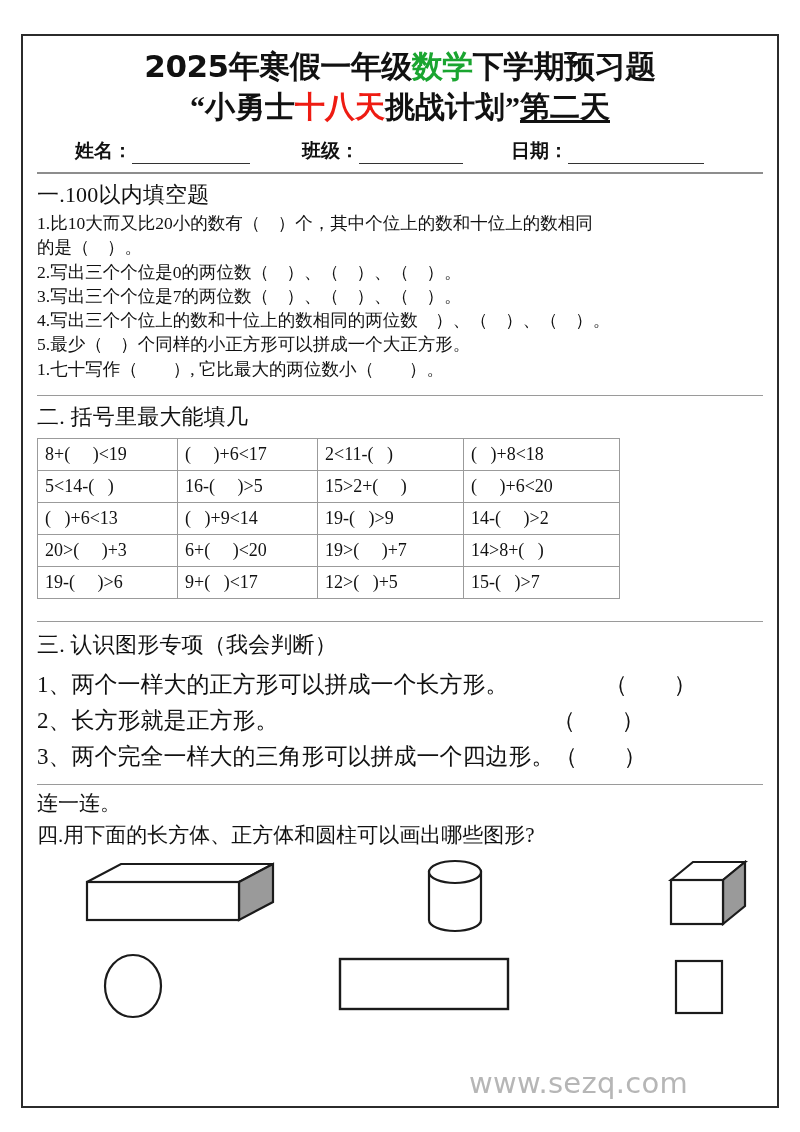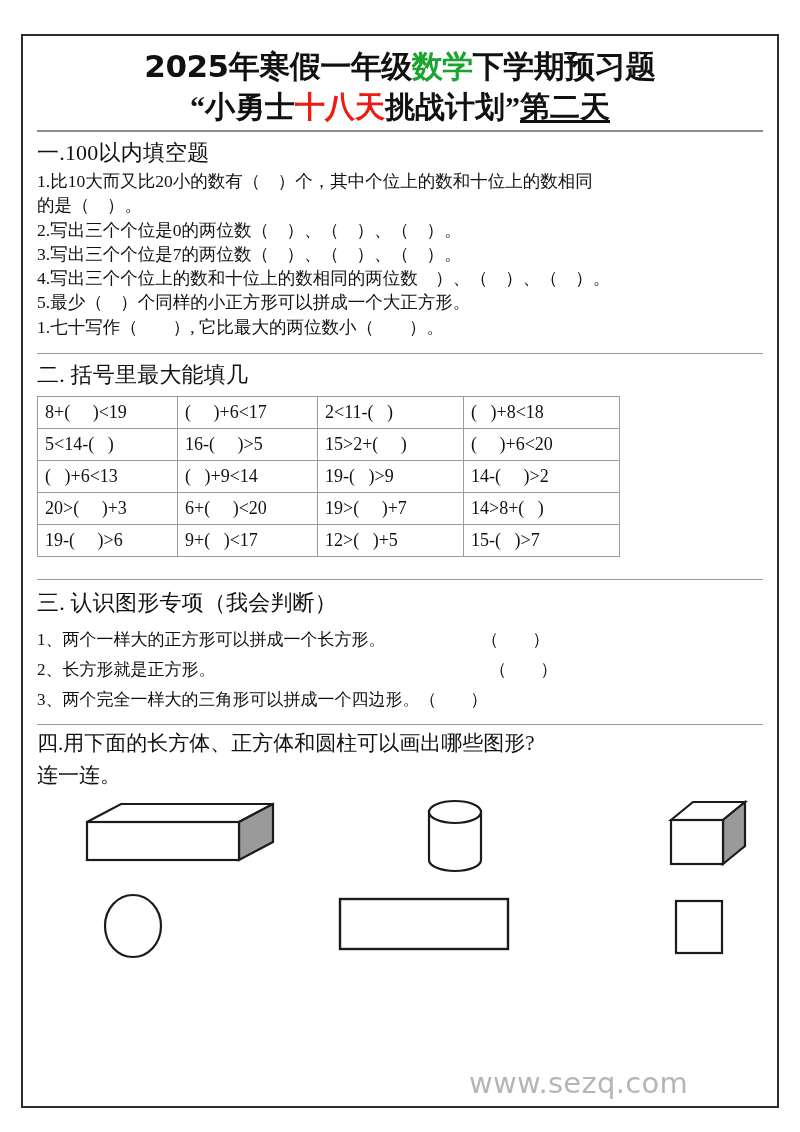--- a/index.html
+++ b/index.html
@@ -113,21 +113,21 @@
     white-space: pre;
     font-family: "Liberation Serif", "DejaVu Serif", serif;
   }
   table.fill col.c1 { width: 140px; }
   table.fill col.c2 { width: 140px; }
   table.fill col.c3 { width: 146px; }
   table.fill col.c4 { width: 156px; }
 
   
   .judge-line {
-    font-size: 17px;
+    font-size: 23px;
     line-height: 1.0;
     margin: 13px 0 0 0;
     display: flex;
     white-space: pre;
   }
   .judge-line .jtext { display: inline-block; }
   .judge-line .jparen { display: inline-block; }
   .jl1 .jparen { margin-left: 96px; }
   .jl2 .jparen { margin-left: 274px; }
   .jl3 .jparen { margin-left: 0px; }
@@ -163,20 +163,36 @@
 <div class="page">
 
   <div class="title-main">
     <span>2025年寒假一年级</span><span class="green">数学</span><span>下学期预习题</span>
   </div>
 
   <div class="title-sub">
     <span>“小勇士</span><span class="red">十八天</span><span>挑战计划”</span><span class="u">第二天</span>
   </div>
 
+  <div class="meta-row">
+    <div class="meta-item">
+      <span class="meta-label">姓名：</span>
+      <span class="meta-line w1"></span>
+    </div>
+    <div class="meta-gap-a"></div>
+    <div class="meta-item">
+      <span class="meta-label">班级：</span>
+      <span class="meta-line w2"></span>
+    </div>
+    <div class="meta-gap-b"></div>
+    <div class="meta-item">
+      <span class="meta-label">日期：</span>
+      <span class="meta-line w3"></span>
+    </div>
+  </div>
 
   <div class="hr"></div>
 
   <div class="section">
     <div class="sec-head">一.100以内填空题</div>
     <div class="q-list">
       <div class="q-line">1.比10大而又比20小的数有（　）个，其中个位上的数和十位上的数相同</div>
       <div class="q-line">的是（　）。</div>
       <div class="q-line">2.写出三个个位是0的两位数（　）、（　）、（　）。</div>
       <div class="q-line">3.写出三个个位是7的两位数（　）、（　）、（　）。</div>
@@ -248,22 +264,22 @@
     </div>
     <div class="judge-line jl3">
       <span class="jtext">3、两个完全一样大的三角形可以拼成一个四边形。</span>
       <span class="jparen">（　　）</span>
     </div>
   </div>
 
   <div class="hr thin" style="margin-top:16px;"></div>
 
   <div class="section">
+    <div class="sec4-head">连一连。</div>
     <div class="sec4-head">四.用下面的长方体、正方体和圆柱可以画出哪些图形?</div>
-    <div class="sec4-head">连一连。</div>
 
     <div class="shapes">
 
       <svg class="shape" style="left:46px; top:6px;" width="200" height="70" viewBox="0 0 200 70">
         <polygon points="4,22 38,4 190,4 156,22" fill="#ffffff" stroke="#1b1b1b" stroke-width="2.2"></polygon>
         <polygon points="156,22 190,4 190,42 156,60" fill="#9a9a9a" stroke="#1b1b1b" stroke-width="2.2"></polygon>
         <rect x="4" y="22" width="152" height="38" fill="#ffffff" stroke="#1b1b1b" stroke-width="2.2"></rect>
       </svg>
 
       <svg class="shape" style="left:378px; top:2px;" width="80" height="84" viewBox="0 0 80 84">

